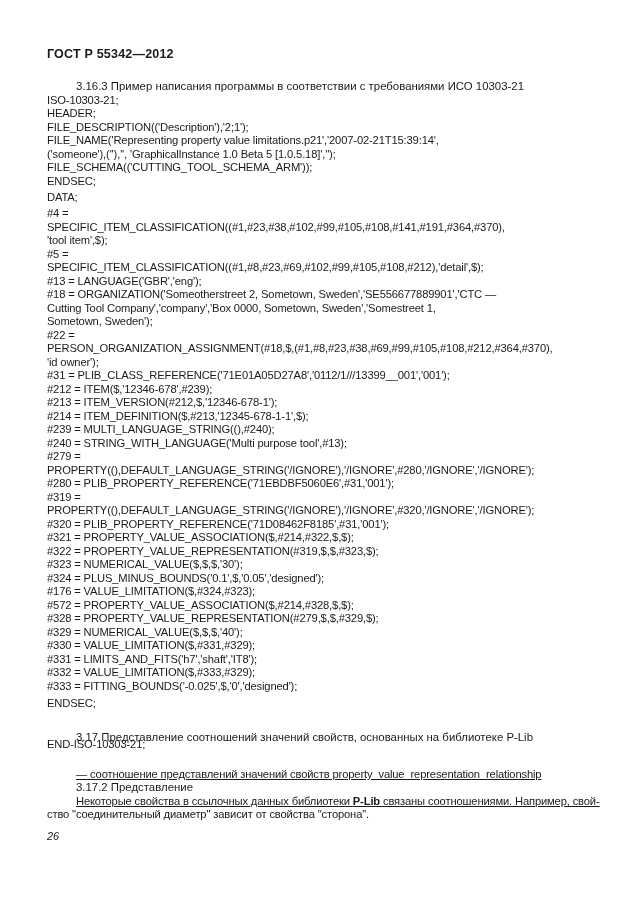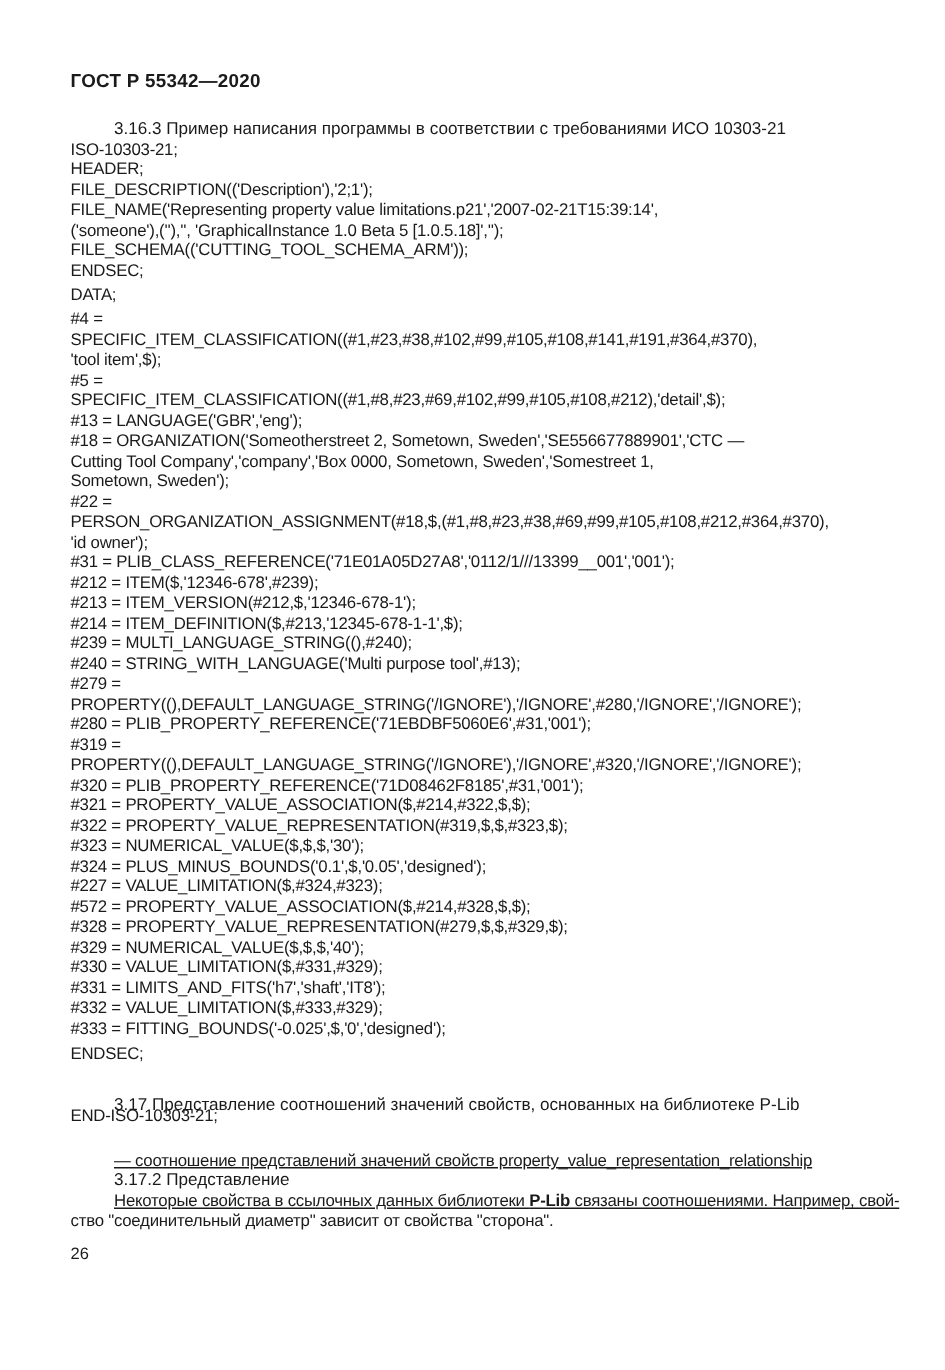--- a/index.html
+++ b/index.html
@@ -3,28 +3,28 @@
 <meta charset="utf-8">
 <style>
   html, body { margin: 0; padding: 0; background: #ffffff; }
   body { width: 630px; height: 913px; position: relative; overflow: hidden;
          font-family: "Liberation Sans", sans-serif; color: #1a1a1a; }
   .page { position: absolute; left: 0; top: 0; width: 630px; height: 913px; background: #fff; }
   .doc-header { position: absolute; left: 47px; top: 47px; font-size: 12.5px; font-weight: bold; letter-spacing: 0.2px; }
   .ln { position: absolute; left: 47px; font-size: 11.2px; line-height: 13px; white-space: nowrap; letter-spacing: -0.15px; }
   .h { font-weight: normal; font-size: 11.4px; left: 76px; letter-spacing: 0; }
   .para-ind { left: 76px; text-decoration: underline; }
-  .pnum { position: absolute; left: 47px; top: 830px; font-size: 11px; }
+  .pnum { position: absolute; left: 47px; top: 830px; font-size: 11px; font-style: italic; }
   b { font-weight: bold; }
 </style>
 </head>
 <body>
 
 <div class="page">
-  <div class="doc-header">ГОСТ Р 55342—2020</div>
+  <div class="doc-header">ГОСТ Р 55342—2012</div>
 
   <div class="ln h" style="top:80px">3.16.3 Пример написания программы в соответствии с требованиями  ИСО 10303-21</div>
 
   <div>
     <div class="ln" style="top:94px">ISO-10303-21;</div>
     <div class="ln" style="top:107px">HEADER;</div>
     <div class="ln" style="top:121px">FILE_DESCRIPTION(('Description'),'2;1');</div>
     <div class="ln" style="top:134px">FILE_NAME('Representing property value limitations.p21','2007-02-21T15:39:14',</div>
     <div class="ln" style="top:148px">('someone'),(''),'', 'GraphicalInstance 1.0 Beta 5 [1.0.5.18]','');</div>
     <div class="ln" style="top:161px">FILE_SCHEMA(('CUTTING_TOOL_SCHEMA_ARM'));</div>
@@ -51,21 +51,21 @@
     <div class="ln" style="top:450px">#279 =</div>
     <div class="ln" style="top:464px">PROPERTY((),DEFAULT_LANGUAGE_STRING('/IGNORE'),'/IGNORE',#280,'/IGNORE','/IGNORE');</div>
     <div class="ln" style="top:477px">#280 = PLIB_PROPERTY_REFERENCE('71EBDBF5060E6',#31,'001');</div>
     <div class="ln" style="top:491px">#319 =</div>
     <div class="ln" style="top:504px">PROPERTY((),DEFAULT_LANGUAGE_STRING('/IGNORE'),'/IGNORE',#320,'/IGNORE','/IGNORE');</div>
     <div class="ln" style="top:518px">#320 = PLIB_PROPERTY_REFERENCE('71D08462F8185',#31,'001');</div>
     <div class="ln" style="top:531px">#321 = PROPERTY_VALUE_ASSOCIATION($,#214,#322,$,$);</div>
     <div class="ln" style="top:545px">#322 = PROPERTY_VALUE_REPRESENTATION(#319,$,$,#323,$);</div>
     <div class="ln" style="top:558px">#323 = NUMERICAL_VALUE($,$,$,'30');</div>
     <div class="ln" style="top:572px">#324 = PLUS_MINUS_BOUNDS('0.1',$,'0.05','designed');</div>
-    <div class="ln" style="top:585px">#227 = VALUE_LIMITATION($,#324,#323);</div>
+    <div class="ln" style="top:585px">#176 = VALUE_LIMITATION($,#324,#323);</div>
     <div class="ln" style="top:599px">#572 = PROPERTY_VALUE_ASSOCIATION($,#214,#328,$,$);</div>
     <div class="ln" style="top:612px">#328 = PROPERTY_VALUE_REPRESENTATION(#279,$,$,#329,$);</div>
     <div class="ln" style="top:626px">#329 = NUMERICAL_VALUE($,$,$,'40');</div>
     <div class="ln" style="top:639px">#330 = VALUE_LIMITATION($,#331,#329);</div>
     <div class="ln" style="top:653px">#331 = LIMITS_AND_FITS('h7','shaft','IT8');</div>
     <div class="ln" style="top:666px">#332 = VALUE_LIMITATION($,#333,#329);</div>
     <div class="ln" style="top:680px">#333 = FITTING_BOUNDS('-0.025',$,'0','designed');</div>
     <div class="ln" style="top:697px">ENDSEC;</div>
     <div class="ln" style="top:738px">END-ISO-10303-21;</div>
   </div>

